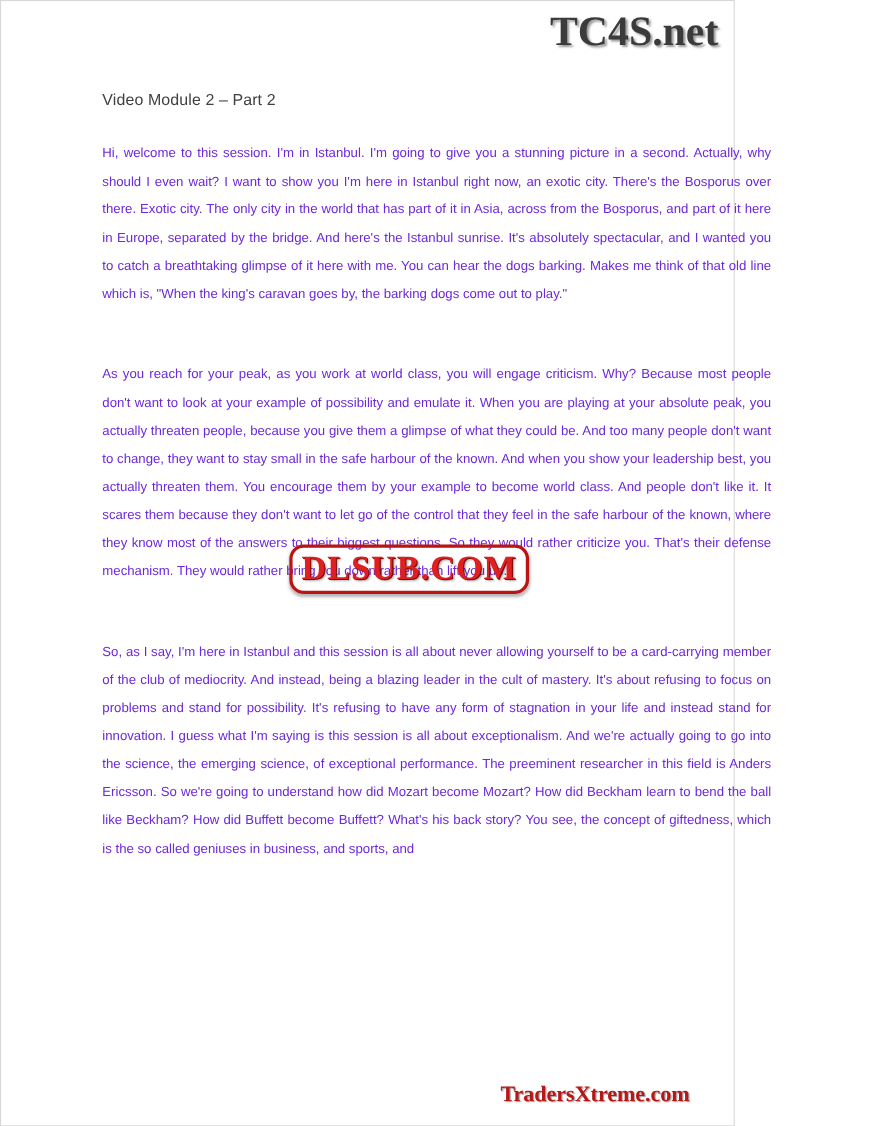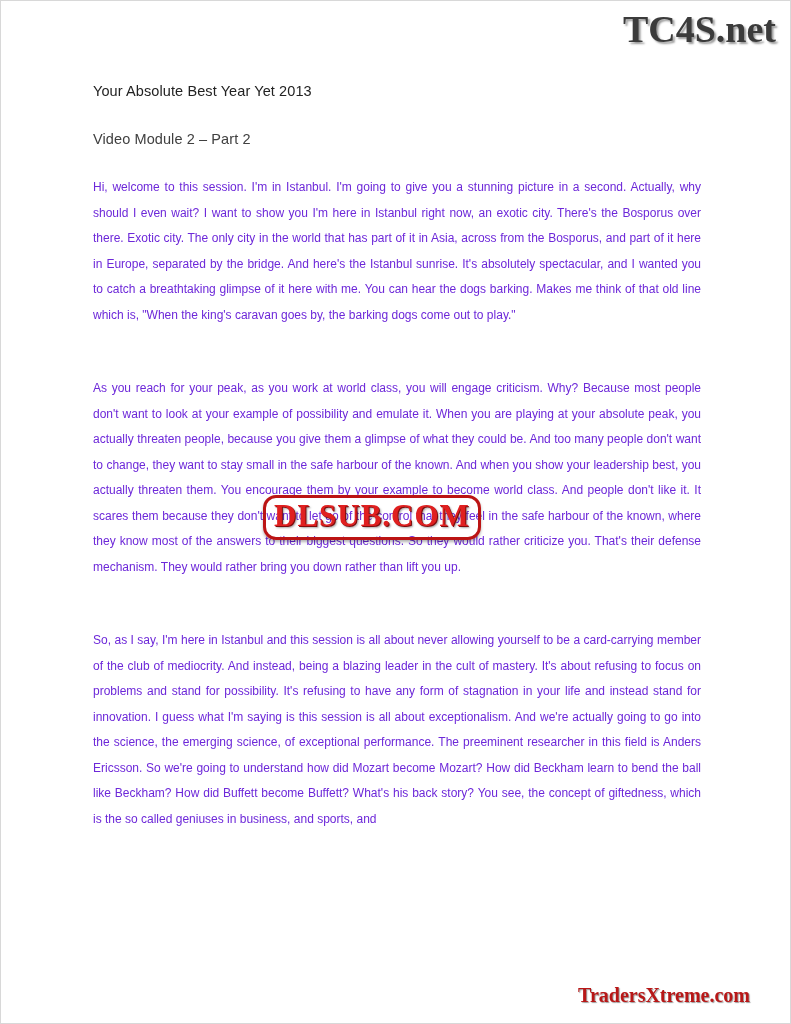--- a/index.html
+++ b/index.html
@@ -10,21 +10,21 @@
   body {
     width: 791px;
     height: 1024px;
     position: relative;
     font-family: "Liberation Sans", sans-serif;
     overflow: hidden;
   }
   .page {
     position: absolute;
     top: 0; left: 0;
-    width: 791px;
+    width: 668px;
     height: 1024px;
     background: #ffffff;
     border: 1px solid #d8d8d8;
     box-sizing: border-box;
     padding-left: 18px;
   }
   
   .wm-top {
     position: absolute;
     top: 6px;
@@ -98,21 +98,20 @@
   p.body-par:last-child { margin-bottom: 12px; }
 </style>
 </head>
 <body>
 
 <div class="page">
 
   <div class="wm-top">TC4S.net</div>
 
   <div class="content">
-    <h1 class="doc-title">Your Absolute Best Year Yet 2013</h1>
     <h2 class="doc-subtitle">Video Module 2 – Part 2</h2>
 
     <p class="body-par">Hi, welcome to this session. I'm in Istanbul. I'm going to give you a stunning picture in a second. Actually, why should I even wait? I want to show you I'm here in Istanbul right now, an exotic city. There's the Bosporus over there. Exotic city. The only city in the world that has part of it in Asia, across from the Bosporus, and part of it here in Europe, separated by the bridge. And here's the Istanbul sunrise. It's absolutely spectacular, and I wanted you to catch a breathtaking glimpse of it here with me. You can hear the dogs barking. Makes me think of that old line which is, "When the king's caravan goes by, the barking dogs come out to play."</p>
     <p class="body-par">As you reach for your peak, as you work at world class, you will engage criticism. Why? Because most people don't want to look at your example of possibility and emulate it. When you are playing at your absolute peak, you actually threaten people, because you give them a glimpse of what they could be. And too many people don't want to change, they want to stay small in the safe harbour of the known. And when you show your leadership best, you actually threaten them. You encourage them by your example to become world class. And people don't like it. It scares them because they don't want to let go of the control that they feel in the safe harbour of the known, where they know most of the answers to their biggest questions. So they would rather criticize you. That's their defense mechanism. They would rather bring you down rather than lift you up.</p>
     <p class="body-par">So, as I say, I'm here in Istanbul and this session is all about never allowing yourself to be a card-carrying member of the club of mediocrity. And instead, being a blazing leader in the cult of mastery. It's about refusing to focus on problems and stand for possibility. It's refusing to have any form of stagnation in your life and instead stand for innovation. I guess what I'm saying is this session is all about exceptionalism. And we're actually going to go into the science, the emerging science, of exceptional performance. The preeminent researcher in this field is Anders Ericsson. So we're going to understand how did Mozart become Mozart? How did Beckham learn to bend the ball like Beckham? How did Buffett become Buffett? What's his back story? You see, the concept of giftedness, which is the so called geniuses in business, and sports, and</p>
   </div>
 
   <div class="wm-center">DLSUB.COM</div>
 
   <div class="wm-bottom">TradersXtreme.com</div>

